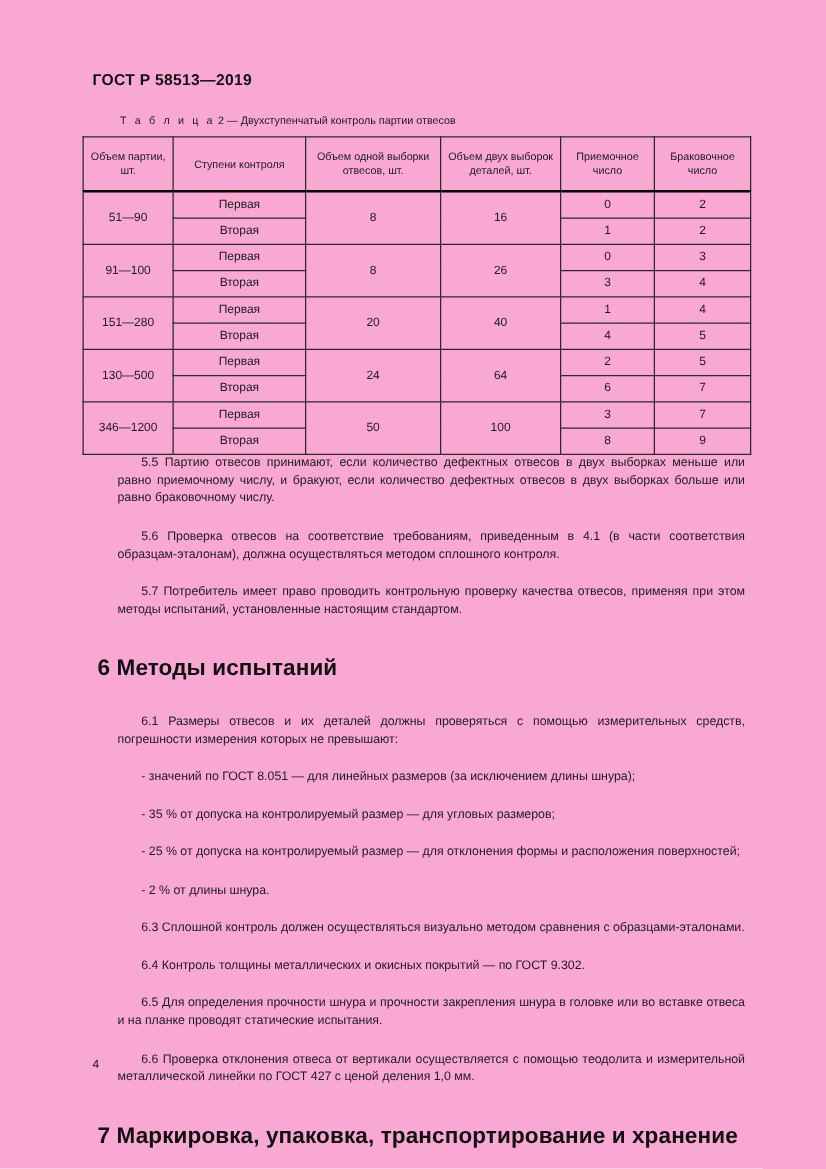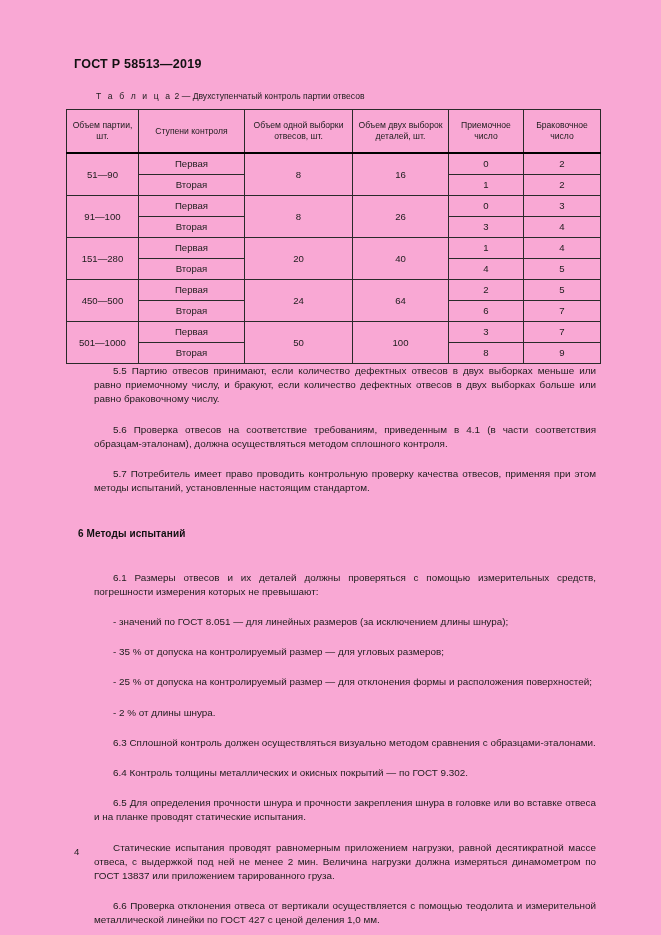--- a/index.html
+++ b/index.html
@@ -108,21 +108,21 @@
   }
   .body-block p {
     margin: 16px;
     text-indent: 19px;
   }
   .body-block p.dash {
     text-indent: 19px;
   }
   h2.section-heading {
     margin: 0;
-    font-size: 10px;
+    font-size: 18px;
     font-weight: bold;
     text-indent: 0;
     letter-spacing: 0.1px;
     color: #111;
   }
   .gap-before-heading { height: 16px; }
   .gap-after-heading  { height: 13px; }
 
   .page-number {
     position: absolute;
@@ -203,35 +203,35 @@
           <td>1</td>
           <td>4</td>
         </tr>
         <tr>
           <td class="stage-cell">Вторая</td>
           <td>4</td>
           <td>5</td>
         </tr>
 
         <tr>
-          <td class="volume-cell" rowspan="2">450—500</td>
+          <td class="volume-cell" rowspan="2">130—500</td>
           <td class="stage-cell">Первая</td>
           <td class="one-sample" rowspan="2">24</td>
           <td class="two-sample" rowspan="2">64</td>
           <td>2</td>
           <td>5</td>
         </tr>
         <tr>
           <td class="stage-cell">Вторая</td>
           <td>6</td>
           <td>7</td>
         </tr>
 
         <tr>
-          <td class="volume-cell" rowspan="2">501—1000</td>
+          <td class="volume-cell" rowspan="2">346—1200</td>
           <td class="stage-cell">Первая</td>
           <td class="one-sample" rowspan="2">50</td>
           <td class="two-sample" rowspan="2">100</td>
           <td>3</td>
           <td>7</td>
         </tr>
         <tr>
           <td class="stage-cell">Вторая</td>
           <td>8</td>
           <td>9</td>
@@ -250,24 +250,24 @@
     <div class="gap-after-heading"></div>
 
     <p>6.1 Размеры отвесов и их деталей должны проверяться с помощью измерительных средств, погрешности измерения которых не превышают:</p>
     <p class="dash">- значений по ГОСТ 8.051 — для линейных размеров (за исключением длины шнура);</p>
     <p class="dash">- 35 % от допуска на контролируемый размер — для угловых размеров;</p>
     <p class="dash">- 25 % от допуска на контролируемый размер — для отклонения формы и расположения поверхностей;</p>
     <p class="dash">- 2 % от длины шнура.</p>
     <p>6.3 Сплошной контроль должен осуществляться визуально методом сравнения с образцами-эталонами.</p>
     <p>6.4 Контроль толщины металлических и окисных покрытий — по ГОСТ 9.302.</p>
     <p>6.5 Для определения прочности шнура и прочности закрепления шнура в головке или во вставке отвеса и на планке проводят статические испытания.</p>
-    <p>Статические испытания проводят равномерным приложением нагрузки, равной десятикратной массе отвеса, с выдержкой под ней не менее 2 мин. Величина нагрузки должна измеряться динамометром по ГОСТ 13837 или приложением тарированного груза.</p>
     <p>6.6 Проверка отклонения отвеса от вертикали осуществляется с помощью теодолита и измерительной металлической линейки по ГОСТ 427 с ценой деления 1,0 мм.</p>
 
     <div class="gap-before-heading"></div>
+    <h2 class="section-heading">7  Маркировка, упаковка, транспортирование и хранение</h2>
     <div class="gap-after-heading"></div>
 
     <p class="dash">-  типоразмер отвеса.</p>
   </div>
 
   <div class="page-number">4</div>
 
 </div>
 
 </body></html>

